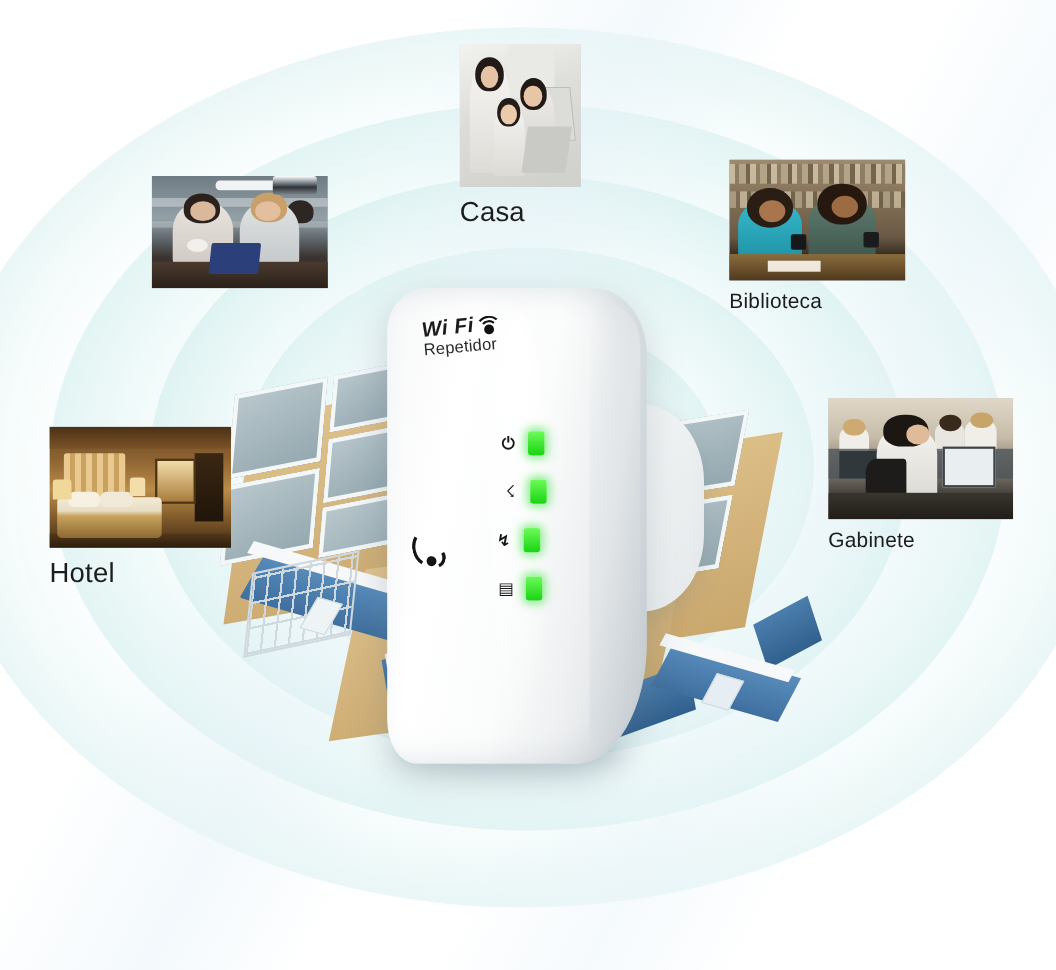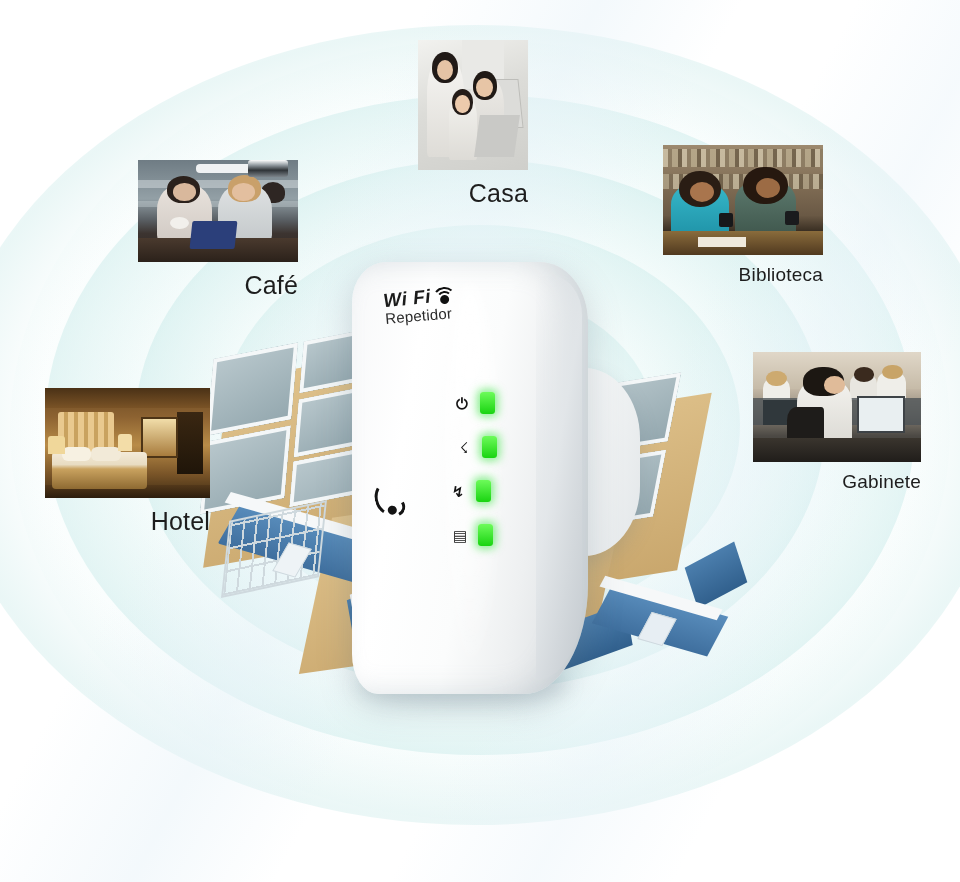--- a/index.html
+++ b/index.html
@@ -25,21 +25,21 @@
             background:radial-gradient(ellipse at 50% 50%, rgba(232,247,246,0.75) 0%, rgba(238,250,249,0.5) 55%, rgba(255,255,255,0) 78%);}
 
   
   .streaks{position:absolute;inset:0;
      background:linear-gradient(118deg, rgba(235,245,250,0) 30%, rgba(232,243,249,0.5) 42%, rgba(255,255,255,0) 52%),
                 linear-gradient(118deg, rgba(235,245,250,0) 60%, rgba(234,244,250,0.45) 70%, rgba(255,255,255,0) 80%);}
 
   
   .card{position:absolute;}
   .photo{position:relative;overflow:hidden;background:#cfd6da;}
-  .caption{text-align:right;color:#1d1d1d;margin-top:9px;
+  .caption{text-align:left;color:#1d1d1d;margin-top:9px;
            font-size:25px;letter-spacing:.2px;font-weight:400;}
 
   
   .sc{position:absolute;inset:0;}
   .obj{position:absolute;}
 
   
   .cafe .bg{inset:0;background:linear-gradient(180deg,#6f7c84 0%,#93a0a6 38%,#5b6166 58%,#3c3430 72%,#2e2622 100%);}
   .cafe .shelf{left:0;top:20%;width:100%;height:7%;background:#cfd7da;opacity:.55;}
   .cafe .shelf2{left:0;top:40%;width:100%;height:6%;background:#b9c3c7;opacity:.5;}
@@ -331,21 +331,20 @@
           <div class="obj h1"></div>
           <div class="obj f1"></div>
         <div class="obj w2"></div>
           <div class="obj h2"></div>
           <div class="obj f2"></div>
         <div class="obj table"></div>
         <div class="obj cup"></div>
           <div class="obj lap"></div>
       </div>
     </div>
-    <div class="caption">Café</div>
   </div>
 
   <div class="card" style="left:45px;top:388px;width:165px;">
     <div class="photo hot" style="width:165px;height:110px;">
       <div class="sc">
         <div class="obj bg"></div>
           <div class="obj ceil"></div>
         <div class="obj door"></div>
           <div class="obj mirror"></div>
         <div class="obj head"></div>
@@ -374,21 +373,21 @@
           <div class="obj g1f"></div>
         <div class="obj desk"></div>
           <div class="obj paper"></div>
         <div class="obj phone"></div>
           <div class="obj phone2"></div>
       </div>
     </div>
     <div class="caption" style="font-size:19px;">Biblioteca</div>
   </div>
 
-  <div class="card" style="left:753px;top:352px;width:168px;">
+  <div class="card" style="left:753px;top:362px;width:168px;">
     <div class="photo gab" style="width:168px;height:110px;">
       <div class="sc">
         <div class="obj bg"></div>
           <div class="obj wall"></div>
         <div class="obj w1"></div>
           <div class="obj w1h"></div>
         <div class="obj w2"></div>
           <div class="obj w2h"></div>
         <div class="obj w3"></div>
           <div class="obj w3h"></div>

